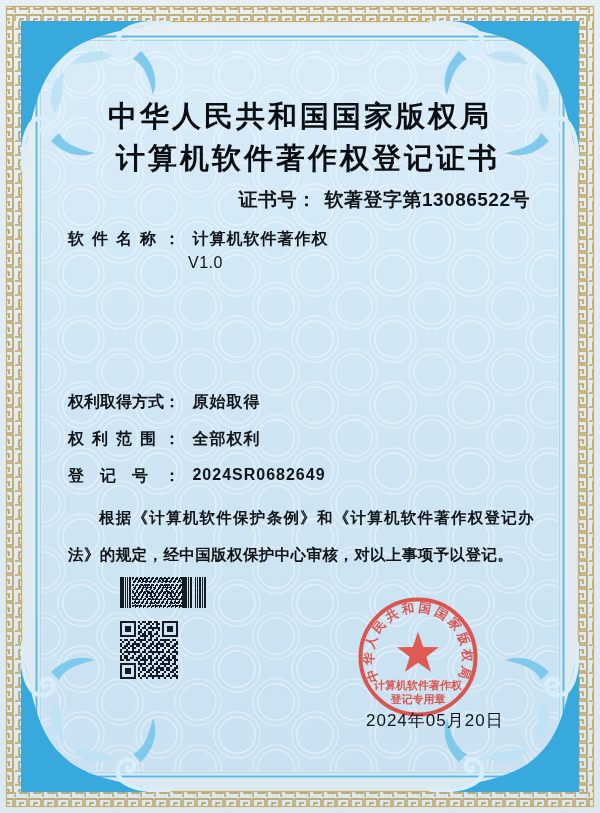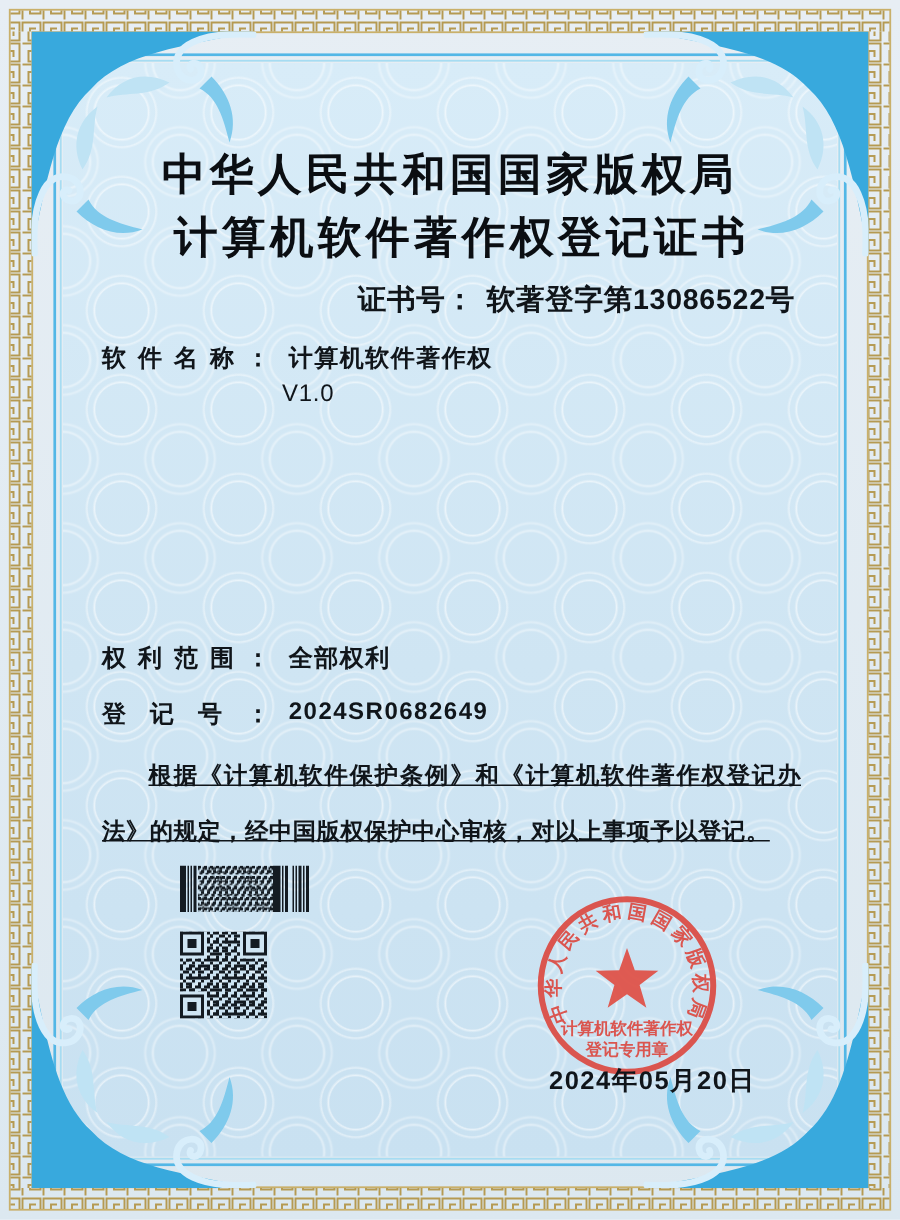--- a/index.html
+++ b/index.html
@@ -34,26 +34,26 @@
   .title2{top:139px;margin-left:16px;}
   .certno{position:absolute;top:187px;right:70px;font-size:19px;font-weight:bold;letter-spacing:.5px;}
   .certno .lbl{margin-right:8px;}
   .row{position:absolute;left:68px;font-size:16px;font-weight:bold;white-space:nowrap;}
   .row .flabel{display:inline-block;width:112px;text-align:justify;text-align-last:justify;vertical-align:top;}
   .row .fvalue{display:inline-block;margin-left:8px;letter-spacing:1px;}
   .extraline{position:absolute;left:188px;font-size:16px;font-weight:normal;letter-spacing:.5px;}
   .statement{
     position:absolute;left:68px;top:499px;width:466px;
     font-size:15.5px;font-weight:bold;line-height:37px;
-    text-indent:31px;text-align:justify;letter-spacing:.4px;text-decoration:underline;
+    text-indent:31px;text-align:justify;letter-spacing:.4px;
   }
   .barcode{position:absolute;left:120px;top:577px;}
   .qrcode{position:absolute;left:120px;top:621px;}
   .seal{position:absolute;left:356px;top:595px;opacity:.92;}
-  .date{position:absolute;left:366px;top:709px;font-size:17px;font-weight:bold;letter-spacing:1px;}
+  .date{position:absolute;left:366px;top:709px;font-size:17px;font-weight:normal;letter-spacing:1px;}
 </style>
 </head>
 <body>
 
 <div class="cert">
 
   <div class="inner"></div>
 
   <svg class="border-svg" width="600" height="813" viewBox="0 0 600 813">
     <defs>
@@ -118,20 +118,24 @@
     <span class="lbl">证书号：</span><span>软著登字第13086522号</span>
   </div>
 
   <div class="row" style="top:229px">
     <span class="flabel">软件名称：</span>
     <span class="fvalue">计算机软件著作权</span>
   </div>
   <div class="extraline" style="top:254px">V1.0</div>
 
 
+  <div class="row" style="top:392px">
+    <span class="flabel">权利取得方式：</span>
+    <span class="fvalue">原始取得</span>
+  </div>
 
   <div class="row" style="top:429px">
     <span class="flabel">权利范围：</span>
     <span class="fvalue">全部权利</span>
   </div>
 
   <div class="row" style="top:466px">
     <span class="flabel">登记号：</span>
     <span class="fvalue">2024SR0682649</span>
   </div>

